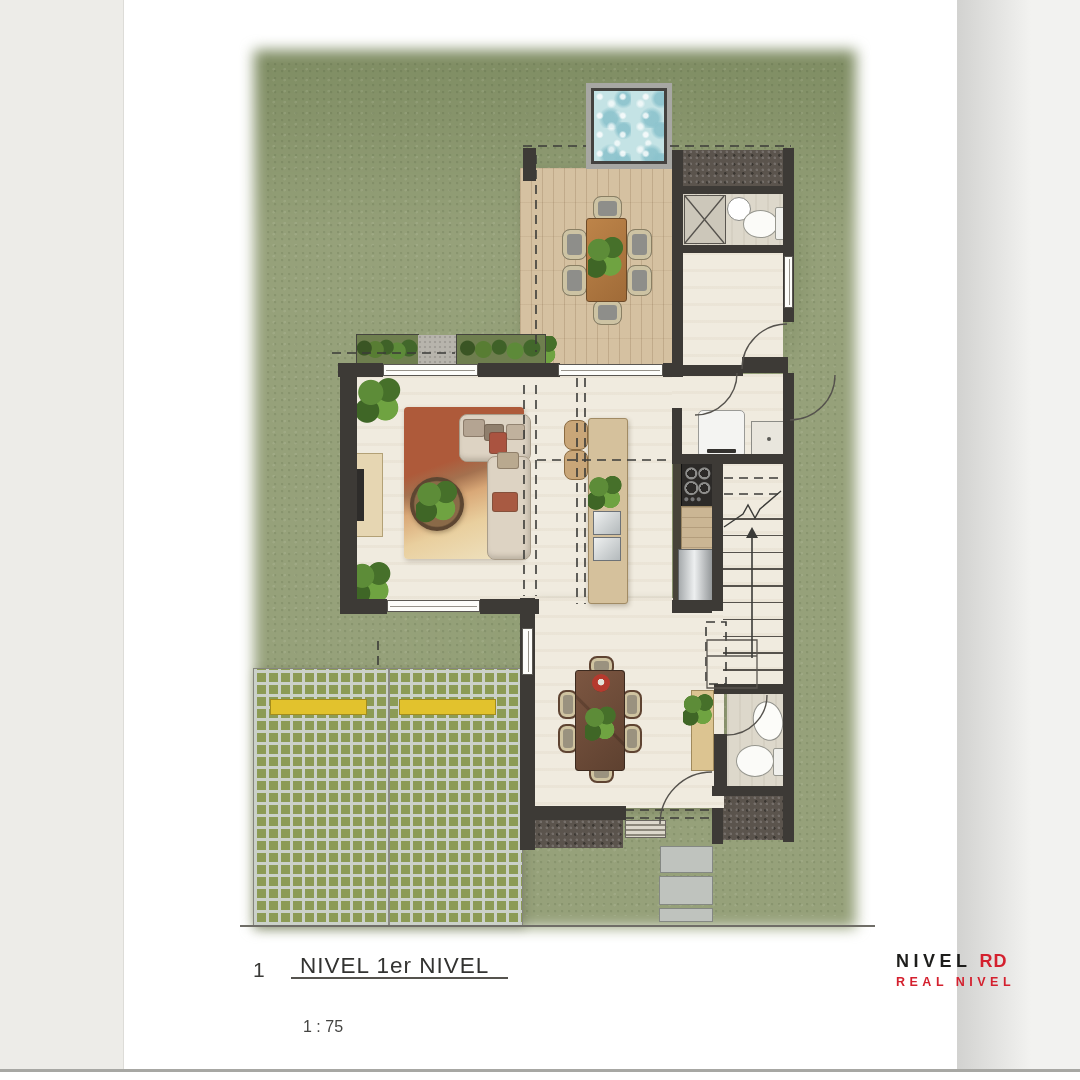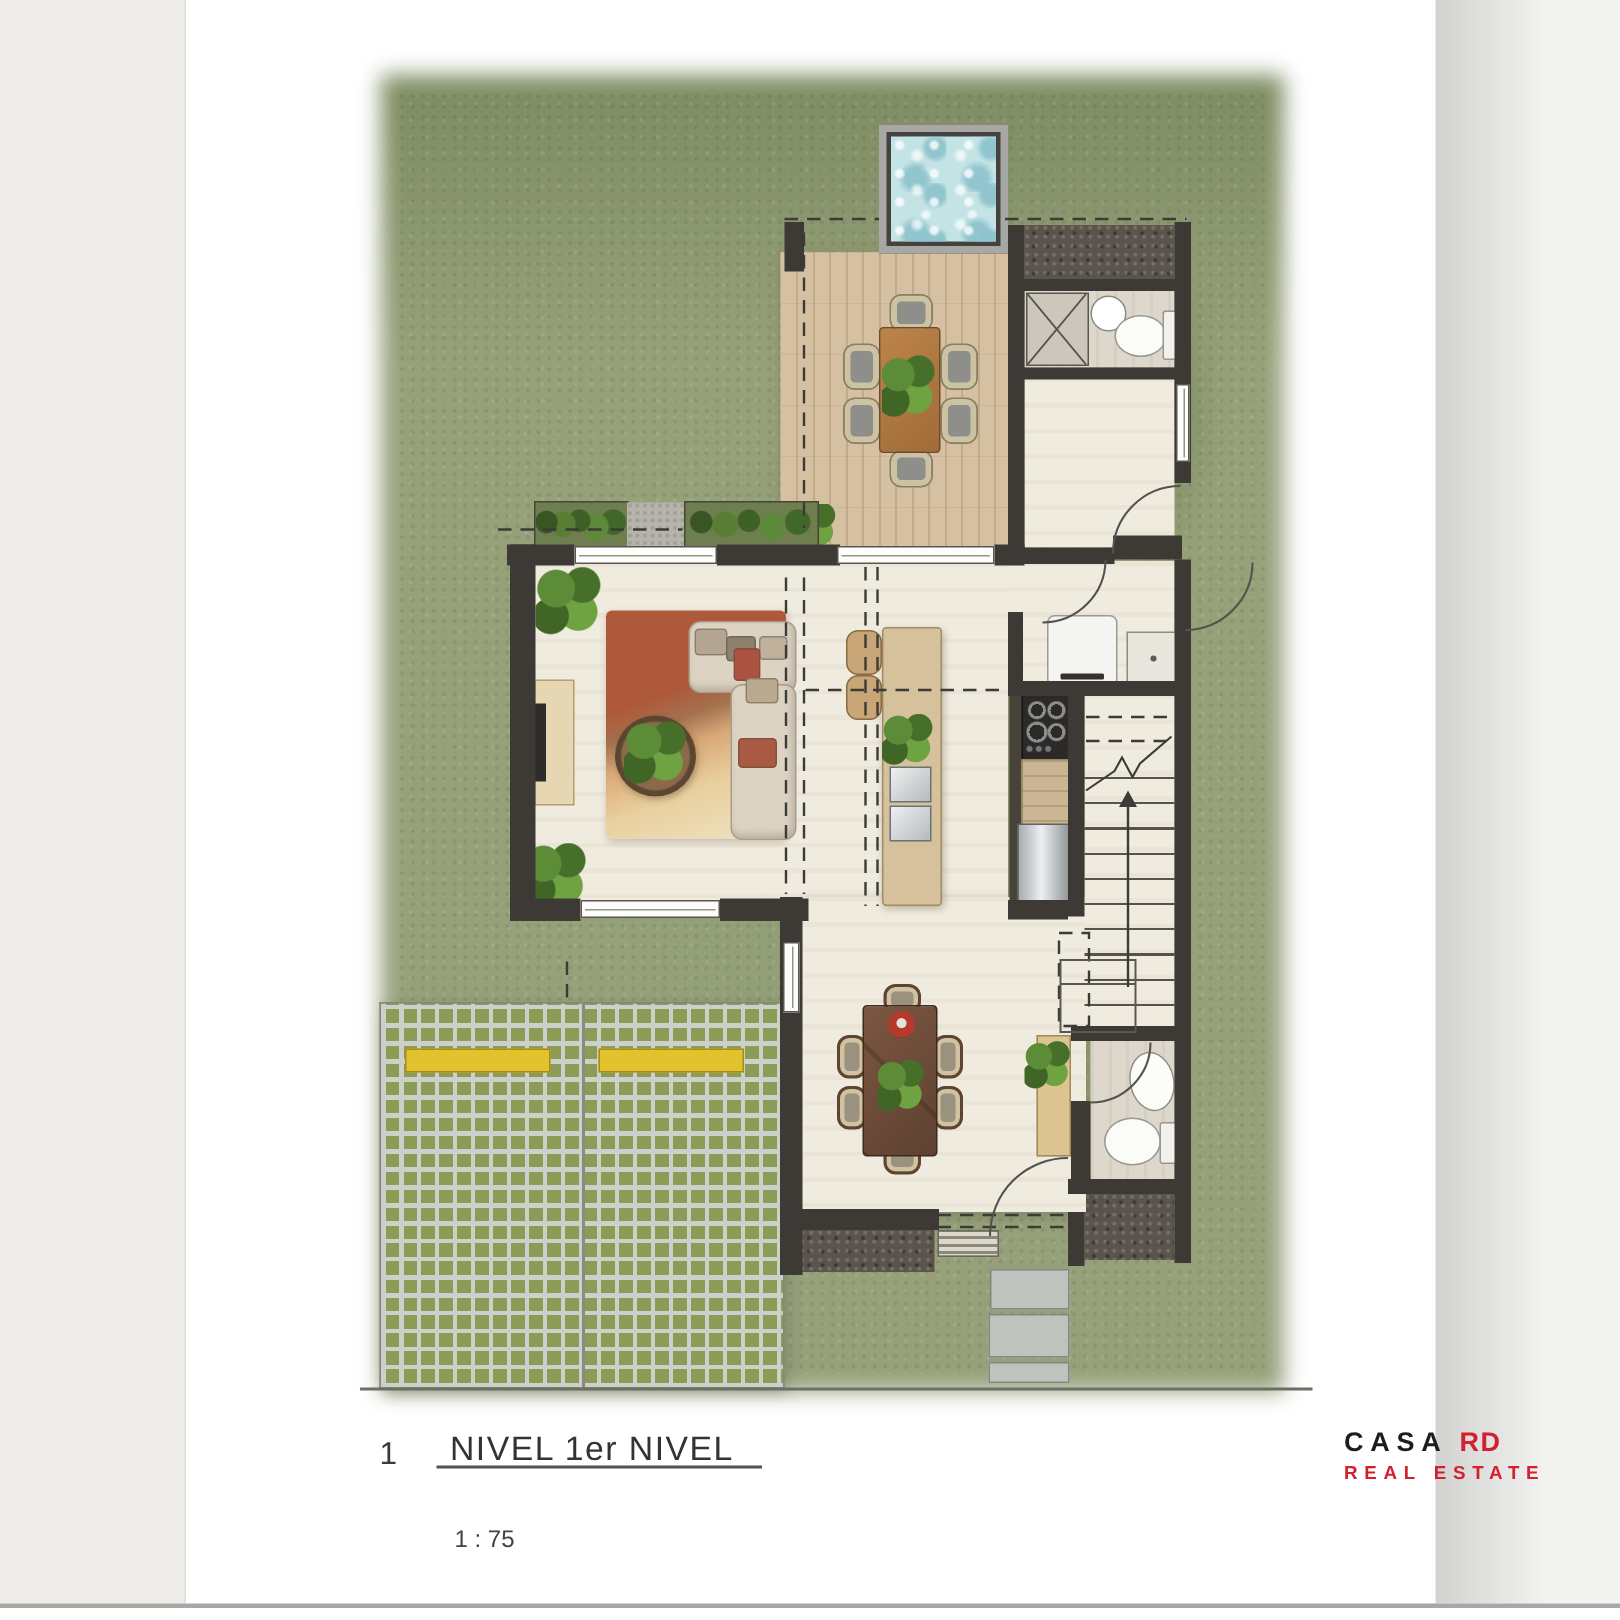--- a/index.html
+++ b/index.html
@@ -311,17 +311,17 @@
   </svg>
 
   <div class="ground-line" style="left:240px;top:925px;width:635px;height:2px;"></div>
 
   <div class="sheet-num" style="left:253px;top:958px;">1</div>
   <div class="sheet-title" style="left:300px;top:953px;">NIVEL 1er NIVEL</div>
   <div class="title-rule" style="left:291px;top:977px;width:217px;height:2px;"></div>
   <div class="sheet-scale" style="left:303px;top:1018px;">1 : 75</div>
 
   <div class="logo">
-    <div class="logo-sub"><span>CASA</span><span class="logo-rd">RD</span></div>
-    <div class="logo-tag">REAL ESTATE</div>
+    <div class="logo-sub"><span>NIVEL</span><span class="logo-rd">RD</span></div>
+    <div class="logo-tag">REAL NIVEL</div>
   </div>
 
 </div>
 
 </body></html>

